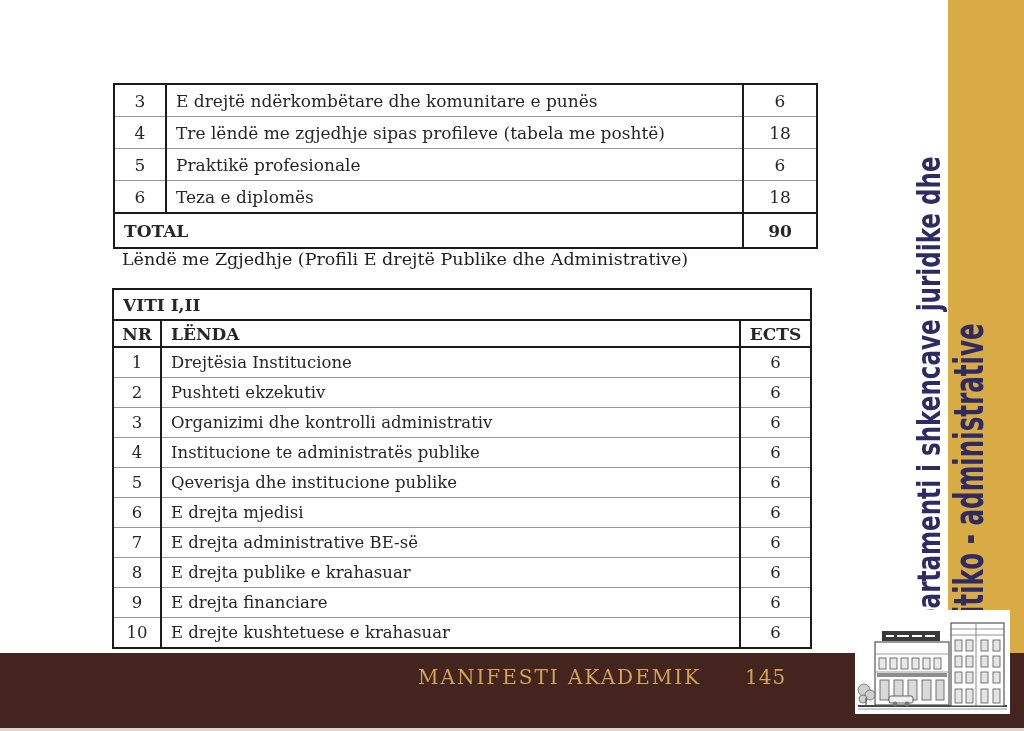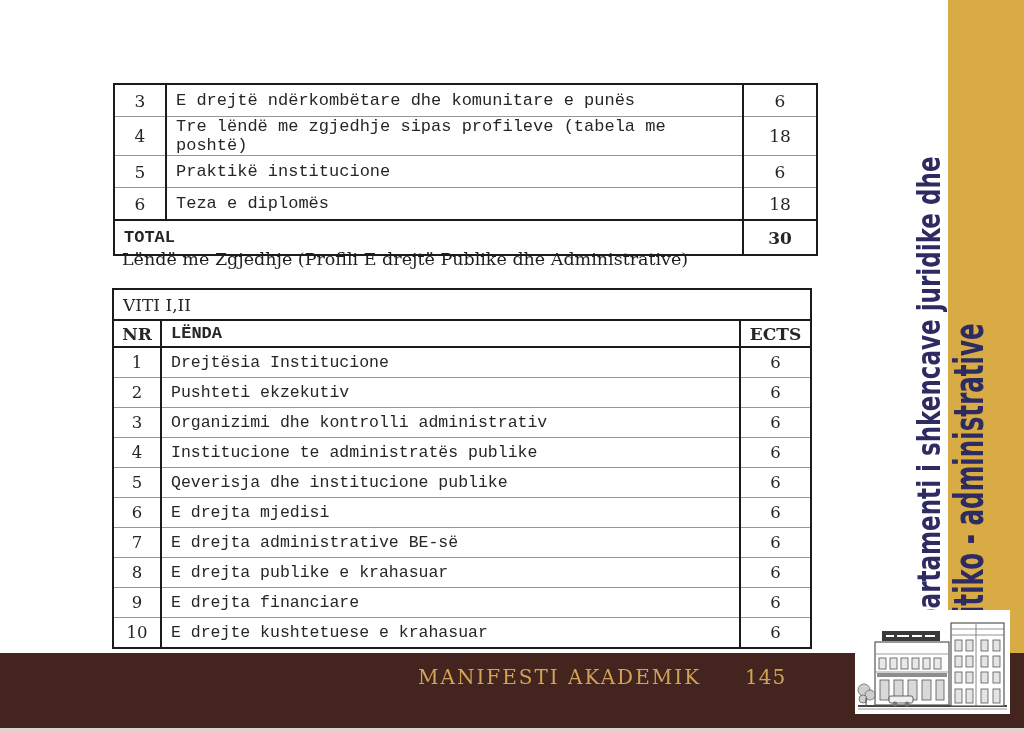--- a/index.html
+++ b/index.html
@@ -50,32 +50,32 @@
   table{border-collapse:collapse;table-layout:fixed;}
   td{overflow:hidden;vertical-align:middle;}
   .t1{position:absolute;left:113px;top:83px;width:705px;border:2px solid var(--bdark);}
   .t1 td{border-left:2px solid var(--bdark);border-top:1px solid var(--blight);font-size:17px;height:29px;}
   .t1 tr:first-child td{border-top:none;}
   .t1 td:first-child{border-left:none;}
   .t1 .total-row td{border-top:2px solid var(--bdark);font-weight:bold;height:31px;}
   .col-nr{width:52px;}
   .col-ects{width:74px;}
   .num{text-align:center;}
-  .subj{text-align:left;padding:0 6px 0 9px;font-family:Liberation Mono, monospace;}
+  .subj{text-align:left;padding:0 6px 0 9px;}
   .ects{text-align:center;}
 
   .heading{
     position:absolute;left:122px;top:249px;font-size:17.5px;font-weight:normal;color:#1e1e1e;
     font-family:"DejaVu Serif","Liberation Serif",serif;
   }
 
   .t2{position:absolute;left:112px;top:288px;width:700px;border:2px solid var(--bdark);}
   .t2 td{border-left:2px solid var(--bdark);border-top:1px solid var(--blight);font-size:16.5px;height:27px;}
   .t2 td:first-child{border-left:none;}
-  .t2 .title-row td{border-top:none;font-weight:normal;font-size:17px;padding-left:9px;height:27px;}
+  .t2 .title-row td{border-top:none;font-weight:bold;font-size:17px;padding-left:9px;height:27px;}
   .t2 .head-row td{border-top:2px solid var(--bdark);font-weight:bold;font-size:17px;height:23px;}
   .t2 .data-first td{border-top:2px solid var(--bdark);}
   .t2 .col-nr{width:48px;}
   .t2 .col-ects{width:71px;}
 </style>
 </head>
 <body>
 
 <div class="page">
 
@@ -93,31 +93,31 @@
       <td class="subj">E drejtë ndërkombëtare dhe komunitare e punës</td>
       <td class="ects">6</td>
     </tr>
     <tr>
       <td class="num">4</td>
       <td class="subj">Tre lëndë me zgjedhje sipas profileve (tabela me poshtë)</td>
       <td class="ects">18</td>
     </tr>
     <tr>
       <td class="num">5</td>
-      <td class="subj">Praktikë institucione</td>
+      <td class="subj">Praktikë profesionale</td>
       <td class="ects">6</td>
     </tr>
     <tr>
       <td class="num">6</td>
       <td class="subj">Teza e diplomës</td>
       <td class="ects">18</td>
     </tr>
     <tr class="total-row">
       <td class="subj" colspan="2">TOTAL</td>
-      <td class="ects">30</td>
+      <td class="ects">90</td>
     </tr>
   </tbody>
     </table>
 
   <div class="heading">Lëndë me Zgjedhje (Profili E drejtë Publike dhe Administrative)</div>
 
   <table class="t2">
     <colgroup>
         <col class="col-nr">
         <col>

